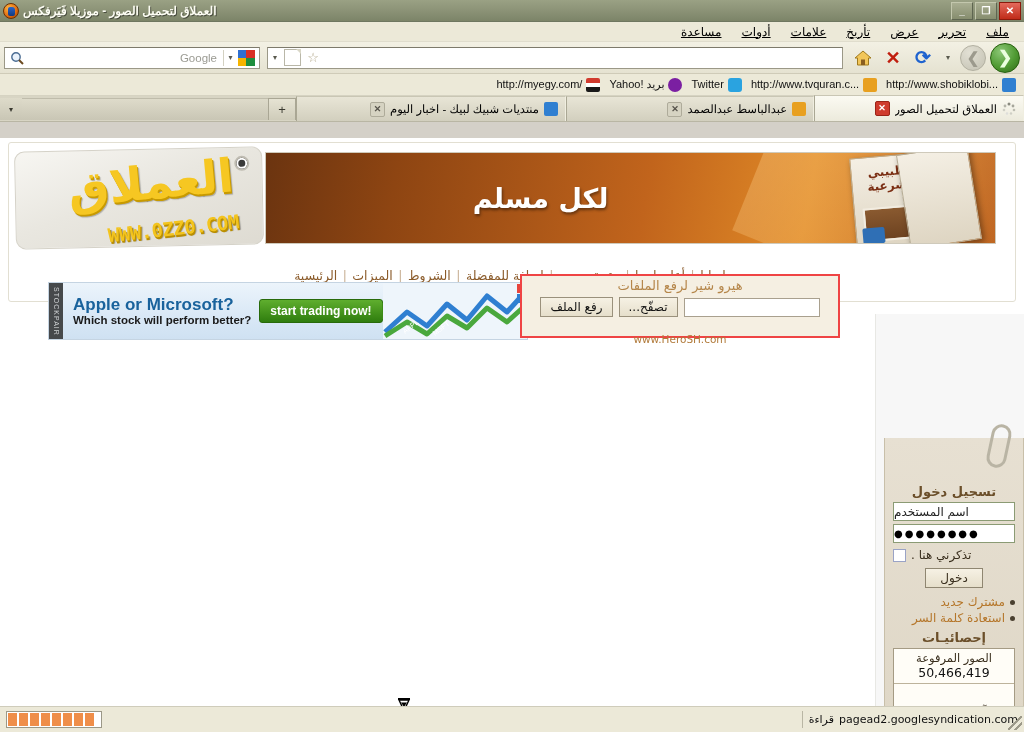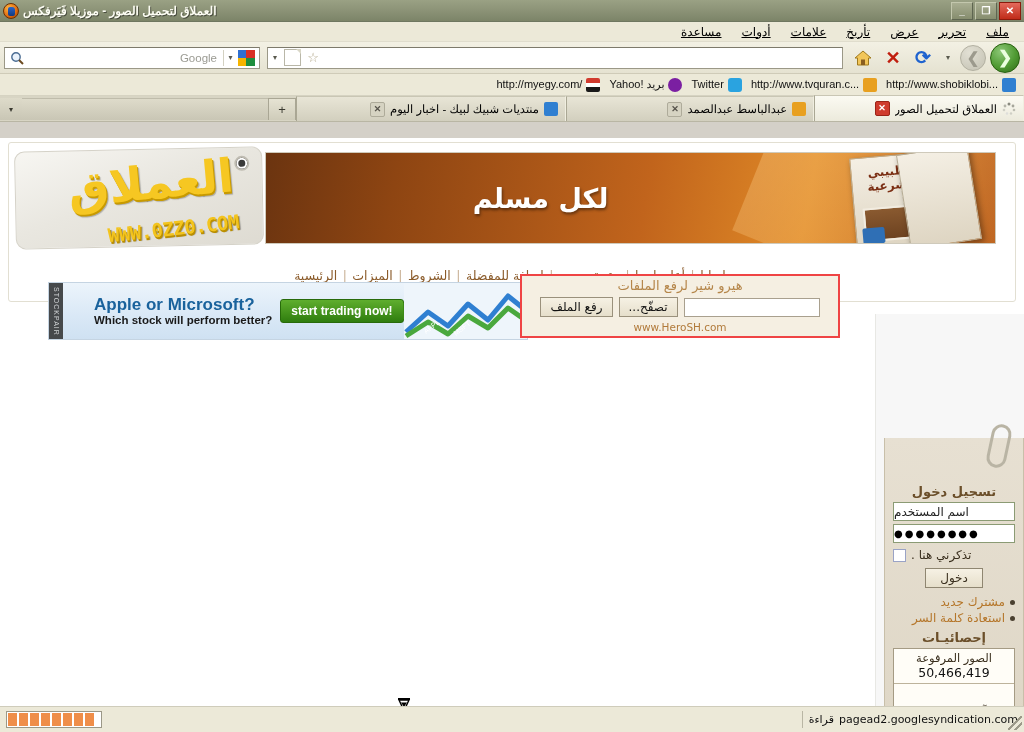--- a/index.html
+++ b/index.html
@@ -312,37 +312,37 @@
   .upload-input {
     width:136px; height:19px; background:#fff; border:1px solid #a9a08e;
   }
   .btn-beige {
     height:20px; padding: 0 9px; background: linear-gradient(180deg,#f6f1e4,#e6dfcb);
     border:1px solid #9a917c; color:#111; font-size:12px; direction:rtl;
     display:flex;align-items:center;justify-content:center;
     font-family:"DejaVu Sans", sans-serif;
   }
   .upload-credit {
-    text-align:center; color:#b17a3a; font-size:10.5px; margin-top:4px;
+    text-align:center; color:#b17a3a; font-size:10.5px; margin-top:16px;
     font-family:"DejaVu Sans", sans-serif;
   }
 
   
   .stock-ad {
     position:absolute; left:48px; top:144px; width:480px; height:58px;
     background: linear-gradient(180deg,#ecf4fb 0%,#d9e8f6 60%,#cfe1f2 100%);
     border:1px solid #c5d4e2; overflow:hidden;
     display:flex; flex-direction:row; align-items:center;
   }
   .stock-rail {
     width:14px; height:58px; background:#46494b; flex:0 0 auto;
     color:#cfd2d4; font-size:7px; writing-mode: vertical-rl;
     display:flex; align-items:center; justify-content:center; letter-spacing:1px;
   }
-  .stock-txt { padding-left:10px; flex:0 0 auto;margin-left:21px; }
+  .stock-txt { padding-left:10px; flex:0 0 auto; }
   .stock-h { color:#19629c; font-size:17px; font-weight:bold; line-height:1.05; }
   .stock-s { color:#1a1a1a; font-size:11.5px; font-weight:bold; }
   .stock-cta {
     margin-left:8px; flex:0 0 auto; position:relative;
     background: linear-gradient(180deg,#5fae2e,#2f7d0e);
     border:1px solid #276a0a; border-radius:3px;
     color:#fff; font-size:12px; font-weight:bold;
     padding:4px 10px; white-space:nowrap;
   }
   .stock-cta::after{

